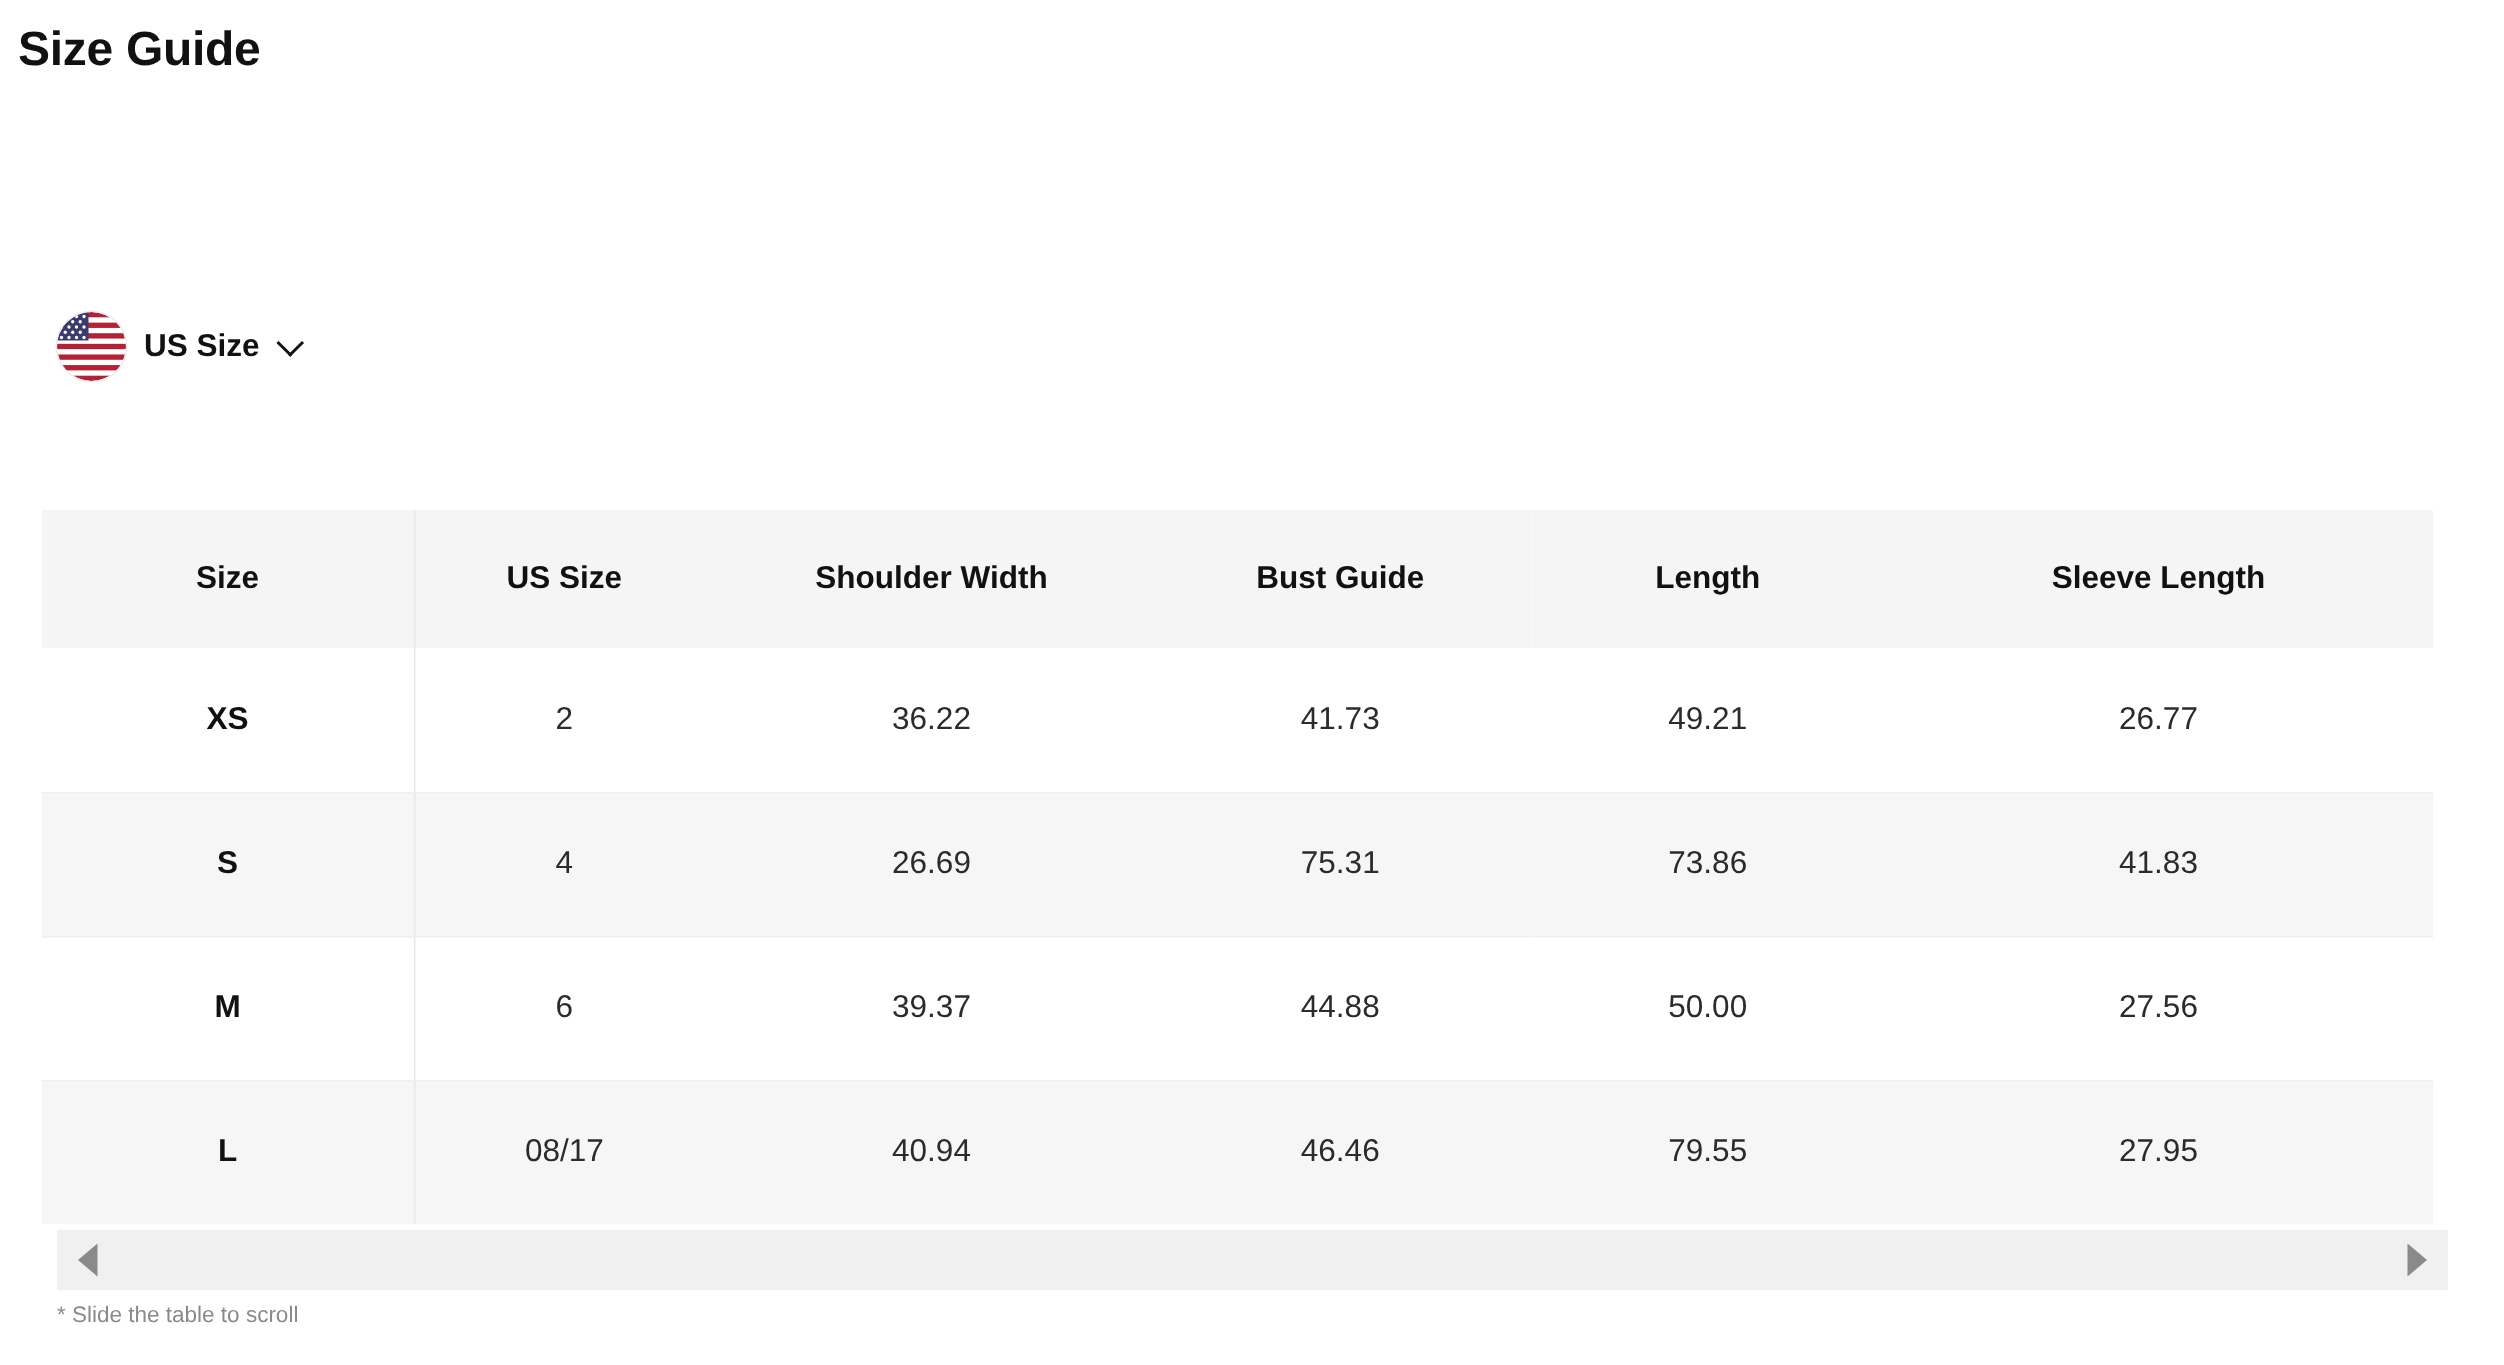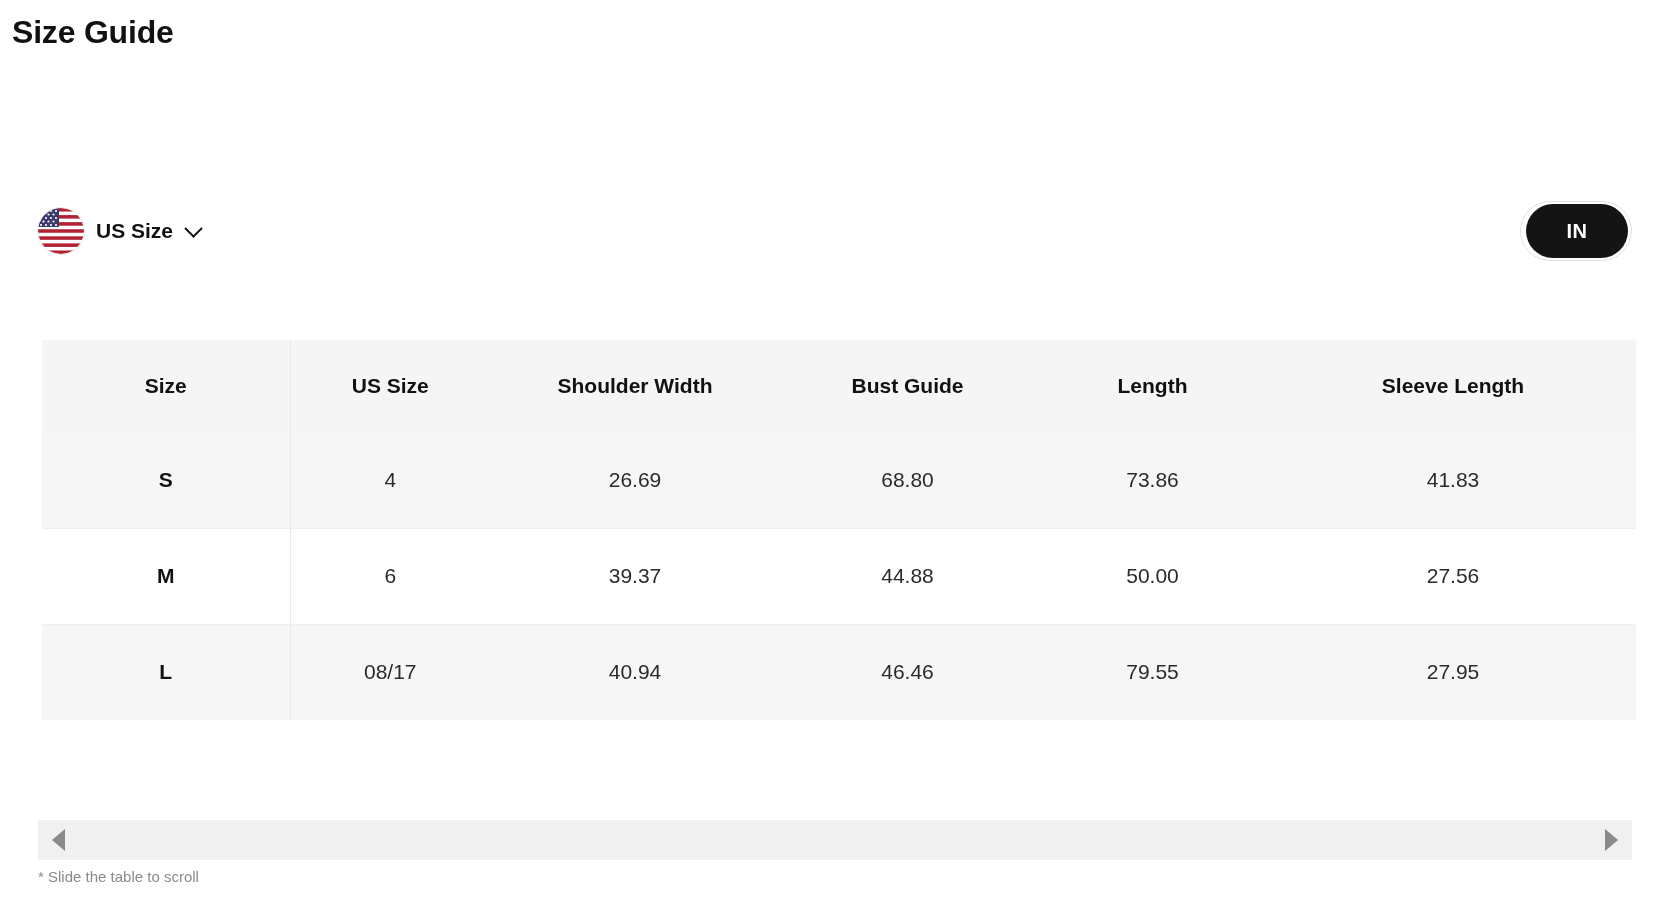--- a/index.html
+++ b/index.html
@@ -108,21 +108,21 @@
     transform: translateY(-50%);
     font-size: 20px;
     font-weight: 600;
     color: #ffffff;
     opacity: 0;
   }
 
   
   .table-wrap {
     position: absolute;
-    left: 42px;
+    left: 28px;
     top: 340px;
     width: 1594px;
   }
   table.size-table {
     width: 1594px;
     border-collapse: collapse;
     table-layout: fixed;
   }
   table.size-table th,
   table.size-table td {
@@ -253,24 +253,20 @@
                 <circle cx="13" cy="17" r="1.1"></circle>
                 <circle cx="18" cy="17" r="1.1"></circle>
             </g>
           </g>
         </svg>
       </span>
       <span class="unit-label">US Size</span>
       <span class="chev"></span>
     </div>
 
-    <div class="unit-toggle">
-      <span class="toggle-off-label">CM</span>
-      <span class="toggle-knob">IN</span>
-    </div>
 
   </div>
 
   <div class="table-wrap">
     <table class="size-table">
       <colgroup>
         <col class="c-size">
           <col class="c-us">
           <col class="c-shoulder">
           <col class="c-bust">
@@ -281,25 +277,33 @@
         <tr>
           <th>Size</th>
           <th>US Size</th>
           <th>Shoulder Width</th>
           <th>Bust Guide</th>
           <th>Length</th>
           <th>Sleeve Length</th>
         </tr>
       </thead>
       <tbody>
+        <tr>
+          <td>XS</td>
+          <td>2</td>
+          <td>36.22</td>
+          <td>41.73</td>
+          <td>49.21</td>
+          <td>26.77</td>
+        </tr>
         <tr class="alt">
           <td>S</td>
           <td>4</td>
           <td>26.69</td>
-          <td>68.80</td>
+          <td>75.31</td>
           <td>73.86</td>
           <td>41.83</td>
         </tr>
         <tr>
           <td>M</td>
           <td>6</td>
           <td>39.37</td>
           <td>44.88</td>
           <td>50.00</td>
           <td>27.56</td>

